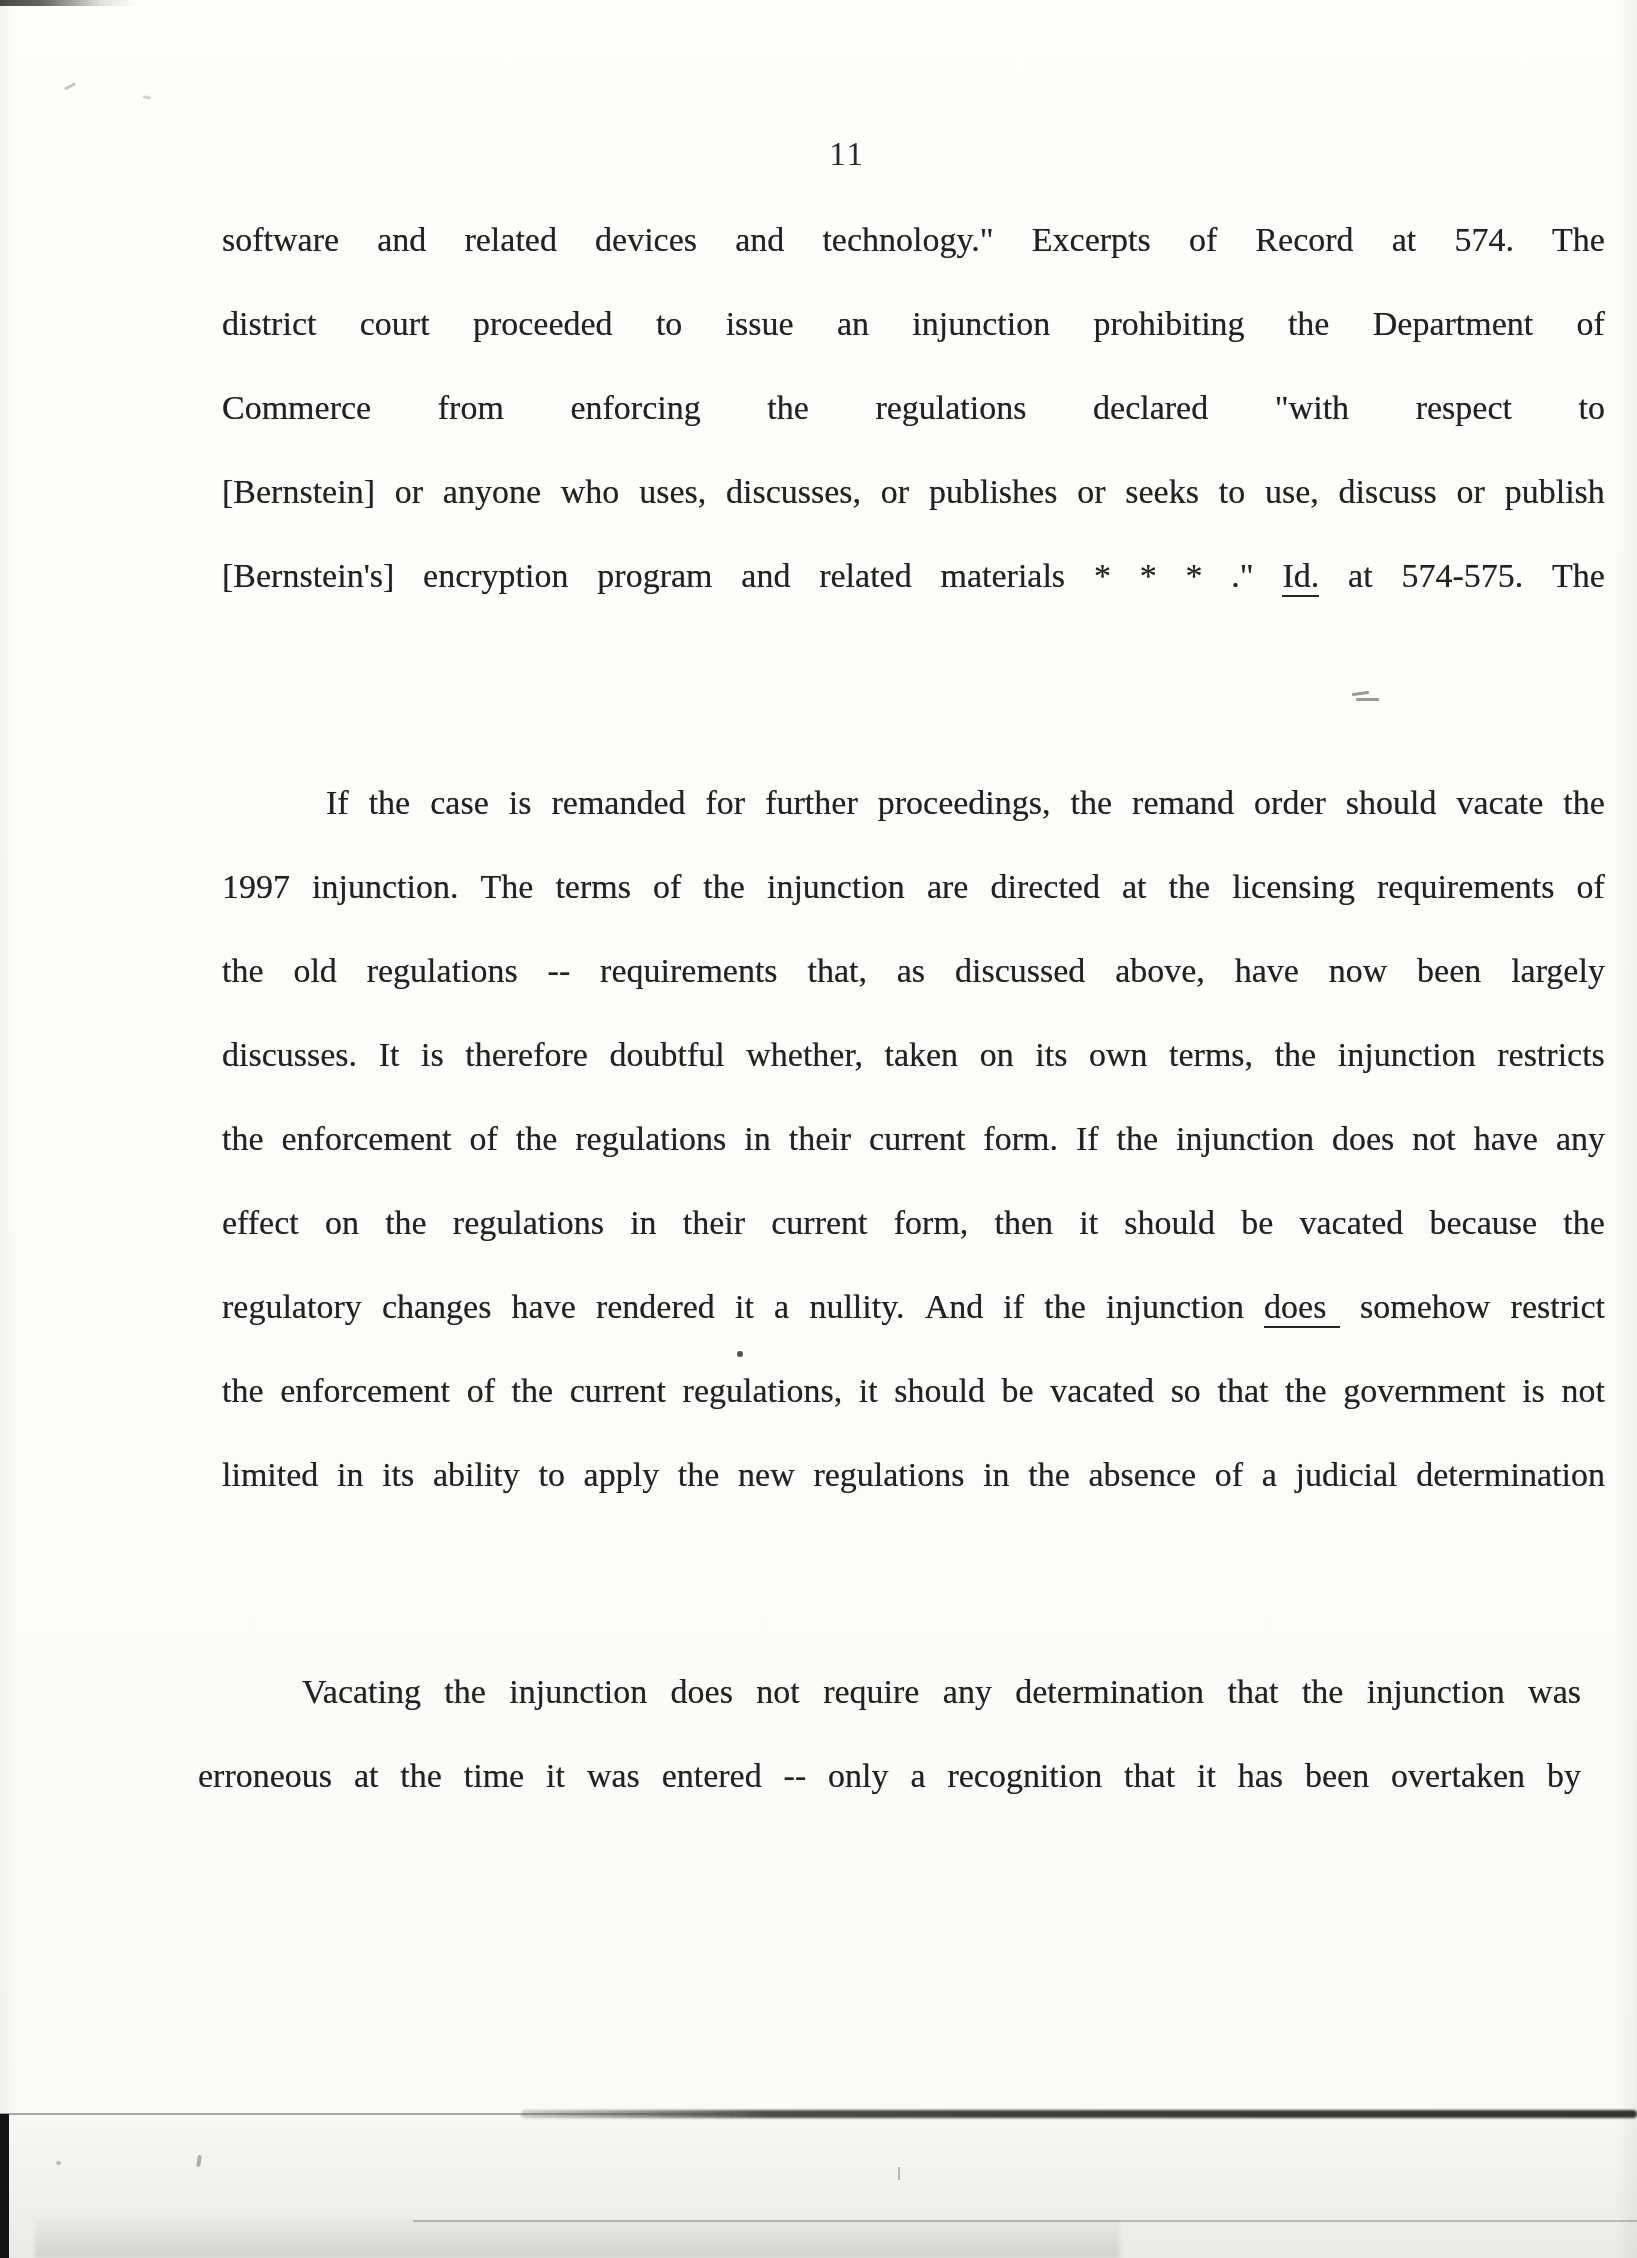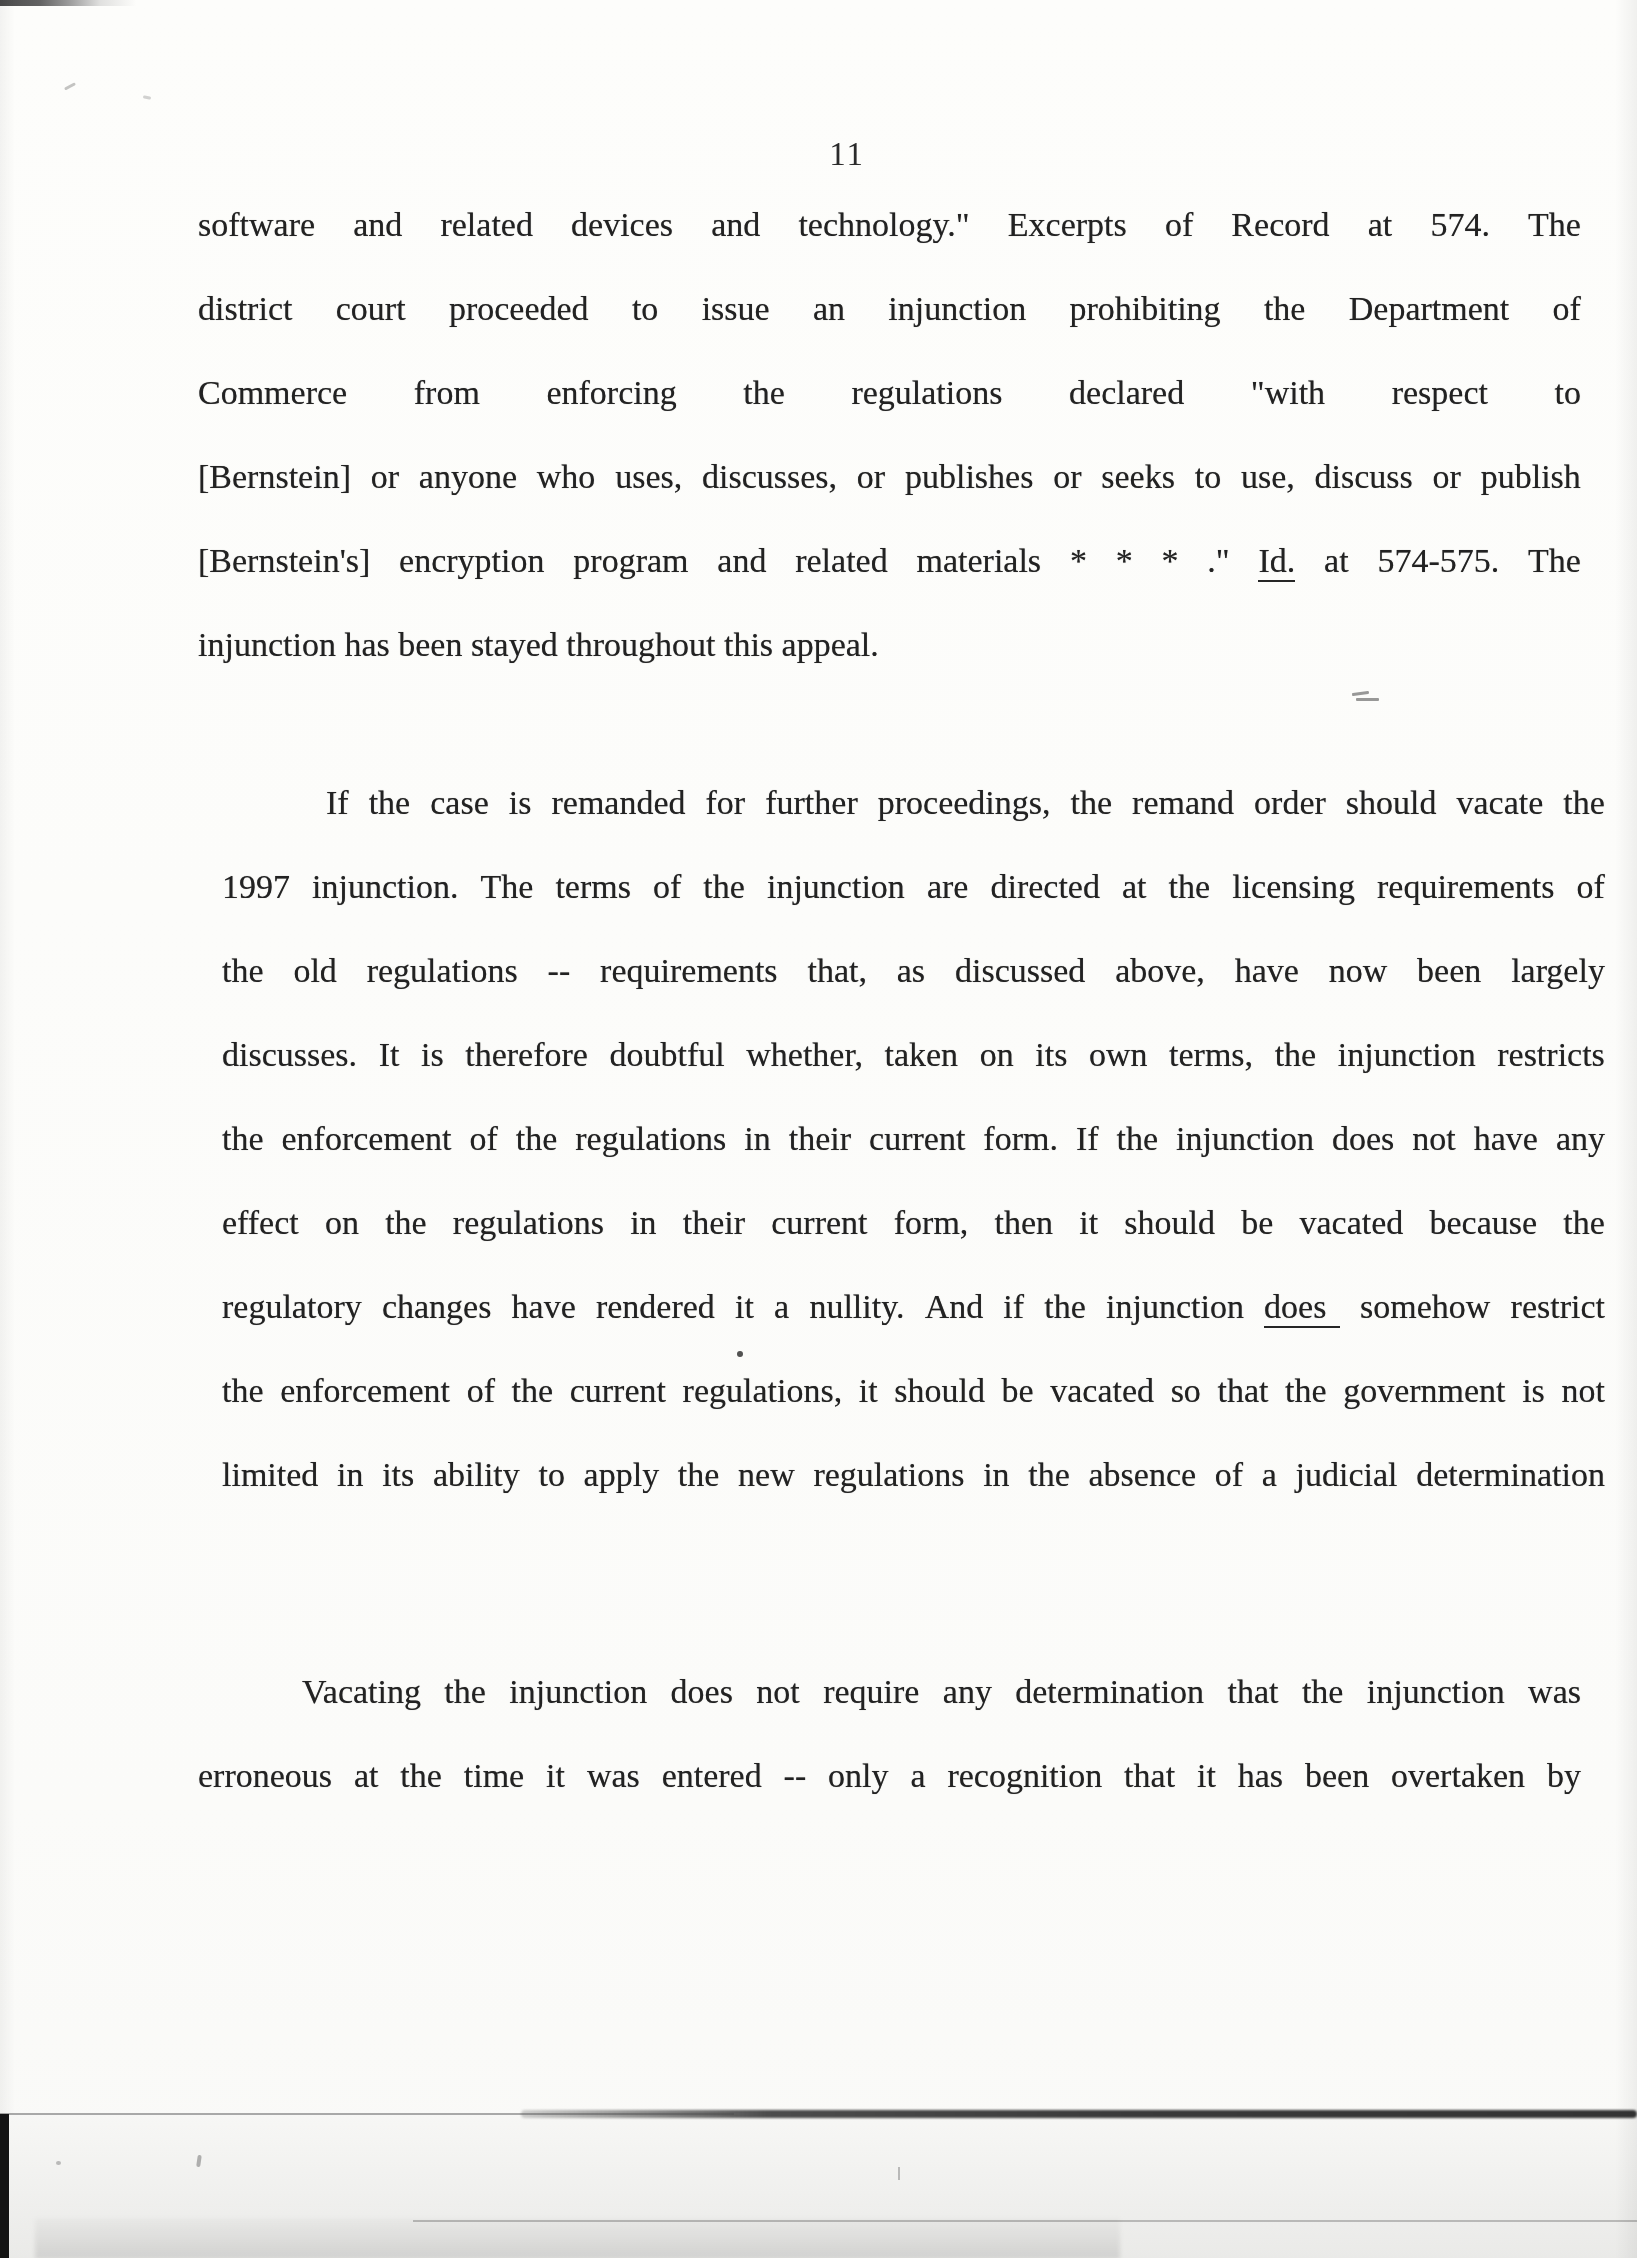--- a/index.html
+++ b/index.html
@@ -11,21 +11,21 @@
   
   #sheet{position:absolute;inset:0;background:linear-gradient(180deg,#fdfdfb 0%,#fbfbf9 80%,#f9f9f7 100%);}
   
   #pageno{
     position:absolute;top:136px;left:0;right:0;text-align:center;
     font-size:33px;color:#2b2b2b;letter-spacing:1.9px;
     transform:translateX(28px);
   }
   
   .para{position:absolute;left:198px;width:1383px;color:#222;}
-  .para:nth-of-type(1){top:183px;}
+  .para:nth-of-type(1){top:198px;margin-left:24px;}
   .para:nth-of-type(2){top:761px;margin-left:24px;}
   .para:nth-of-type(3){top:1650px;}
   .line{
     height:84px;line-height:84px;font-size:34px;
     text-shadow:0 0 0.7px rgba(20,20,20,0.55);
   }
   .line.justify{display:flex;justify-content:space-between;align-items:baseline;}
   .line.plain{white-space:pre;}
   .line.indent{padding-left:104px;}
   .tok{display:inline-block;}
@@ -136,21 +136,20 @@
         <span class="tok">materials</span>
         <span class="tok">*</span>
         <span class="tok">*</span>
         <span class="tok">*</span>
         <span class="tok">."</span>
         <span class="tok u">Id.</span>
         <span class="tok">at</span>
         <span class="tok">574-575.</span>
         <span class="tok">The</span>
       </div>
-      <div class="line plain"><span>injunction has been stayed throughout this appeal.</span></div>
     </div>
     <div class="para">
       <div class="line justify indent">
         <span class="tok">If</span>
         <span class="tok">the</span>
         <span class="tok">case</span>
         <span class="tok">is</span>
         <span class="tok">remanded</span>
         <span class="tok">for</span>
         <span class="tok">further</span>

